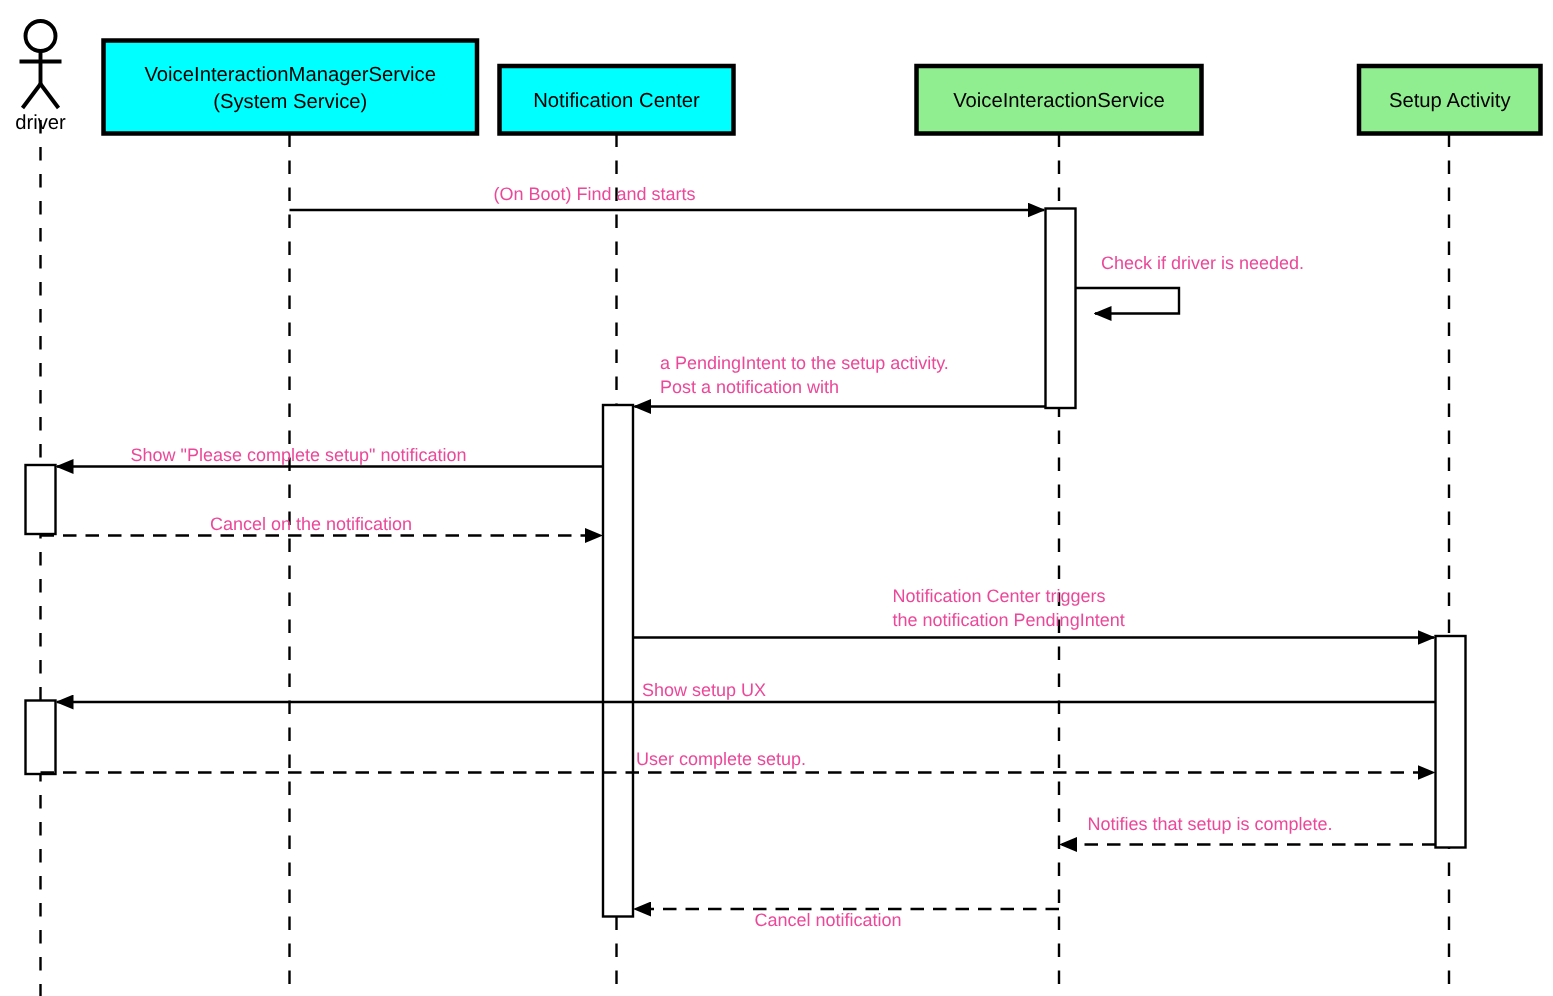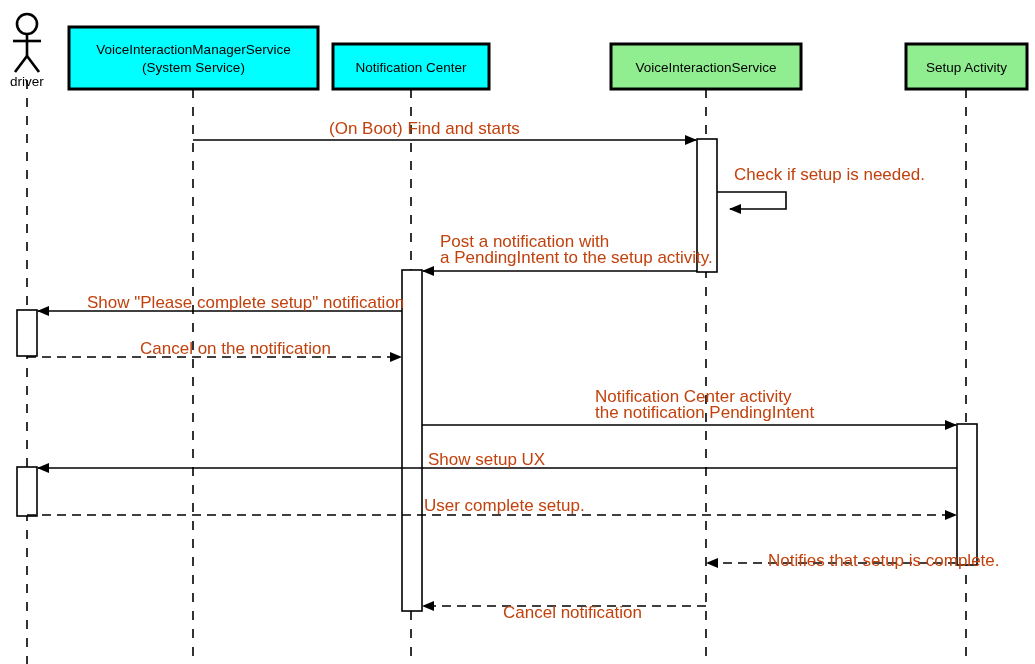--- a/index.html
+++ b/index.html
@@ -1,19 +1,19 @@
 <!DOCTYPE html>
 <html><head>
 <meta charset="utf-8">
 <style>
   html,body{margin:0;padding:0;background:#ffffff;}
   body{font-family:"Liberation Sans",sans-serif;}
   #diagram-root{position:relative;width:1035px;height:664px;background:#ffffff;overflow:hidden;}
   #svg-layer{position:absolute;left:0;top:0;width:1035px;height:664px;}
-  .msg-label{position:absolute;font-family:"Liberation Sans",sans-serif;font-size:17px;color:#c2410c;white-space:pre;line-height:16px;}
+  .msg-label{position:absolute;font-family:"Liberation Sans",sans-serif;font-size:12px;color:#ec4899;white-space:pre;line-height:16px;}
   .box-label{font-family:"Liberation Sans",sans-serif;font-size:13.5px;fill:#000;}
   .actor-label{font-family:"Liberation Sans",sans-serif;font-size:13.5px;fill:#000;}
 </style>
 </head>
 <body>
 
 <div id="diagram-root">
   <svg id="svg-layer" viewBox="0 0 1035 664" xmlns="http://www.w3.org/2000/svg">
     <defs>
       <marker id="arrow-right" markerWidth="12" markerHeight="10" refX="11" refY="5" orient="auto" markerUnits="userSpaceOnUse">
@@ -92,23 +92,23 @@
           <text x="706" y="71.5" text-anchor="middle" class="box-label">VoiceInteractionService</text>
         </g>
         <g>
           <rect x="906" y="44" width="121" height="45" fill="#90ee90" stroke="#000000" stroke-width="3"></rect>
           <text x="966.5" y="71.5" text-anchor="middle" class="box-label">Setup Activity</text>
         </g>
       </g>
   </svg>
   <div id="labels-layer">
       <div class="msg-label" style="left: 329px; top: 121px;"><div>(On Boot) Find and starts</div></div>
-      <div class="msg-label" style="left: 734px; top: 167px;"><div>Check if setup is needed.</div></div>
-      <div class="msg-label" style="left: 440px; top: 234px;"><div>Post a notification with</div><div>a PendingIntent to the setup activity.</div></div>
+      <div class="msg-label" style="left: 734px; top: 167px;"><div>Check if driver is needed.</div></div>
+      <div class="msg-label" style="left: 440px; top: 234px;"><div>a PendingIntent to the setup activity.</div><div>Post a notification with</div></div>
       <div class="msg-label" style="left: 87px; top: 295px;"><div>Show "Please complete setup" notification</div></div>
       <div class="msg-label" style="left: 140px; top: 341px;"><div>Cancel on the notification</div></div>
-      <div class="msg-label" style="left: 595px; top: 389px;"><div>Notification Center activity</div><div>the notification PendingIntent</div></div>
+      <div class="msg-label" style="left: 595px; top: 389px;"><div>Notification Center triggers</div><div>the notification PendingIntent</div></div>
       <div class="msg-label" style="left: 428px; top: 452px;"><div>Show setup UX</div></div>
       <div class="msg-label" style="left: 424px; top: 498px;"><div>User complete setup.</div></div>
-      <div class="msg-label" style="left: 768px; top: 541px; margin-top: 12px;"><div>Notifies that setup is complete.</div></div>
+      <div class="msg-label" style="left: 725px; top: 541px;"><div>Notifies that setup is complete.</div></div>
       <div class="msg-label" style="left: 503px; top: 605px;"><div>Cancel notification</div></div>
     </div>
 </div>
 
 </body></html>

